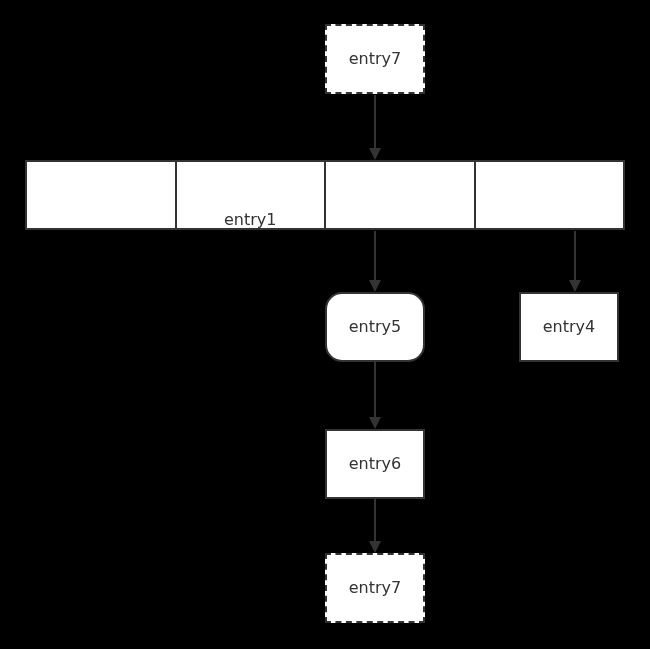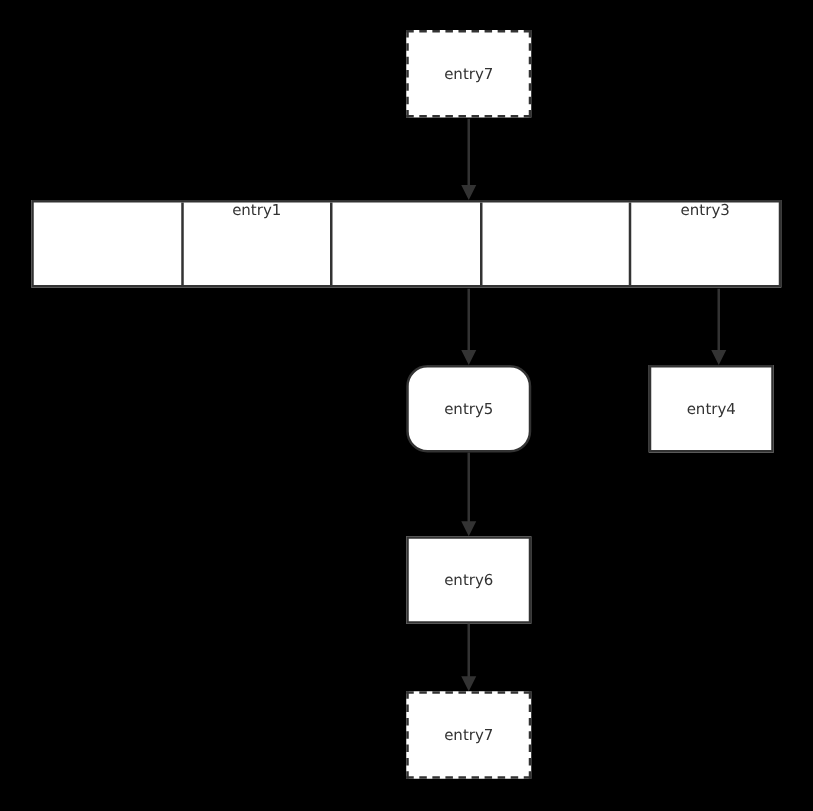--- a/index.html
+++ b/index.html
@@ -14,42 +14,42 @@
     position: absolute;
     width: 100px; height: 70px;
     box-sizing: border-box;
     background: var(--node-fill, #ffffff);
     border: 2px solid var(--stroke, #333333);
     display: flex; align-items: center; justify-content: center;
   }
   .node.dashed { border-style: dashed; }
   .node-label, .cell-label {
     color: var(--text, #333333);
-    font-size: 12px;
+    font-size: 16px;
     line-height: 1;
     white-space: pre;
   }
   .pos-top-entry7    { left: 325px; top: 24px;  }
   .pos-entry5        { left: 325px; top: 292px; border-radius: 17px; }
   .pos-entry4        { left: 519px; top: 292px; justify-content: center; }
   .pos-entry6        { left: 325px; top: 429px; }
   .pos-bottom-entry7 { left: 325px; top: 553px; }
 
   .row {
     position: absolute;
     left: 25px; top: 160px;
     width: 600px; height: 70px;
     box-sizing: border-box;
     background: var(--node-fill, #ffffff);
     border: 2px solid var(--stroke, #333333);
     display: flex;
   }
   .cell {
     flex: 1 1 0;
-    display: flex; align-items: flex-start; justify-content: center;
+    display: flex; align-items: flex-end; justify-content: center;
   }
   .cell + .cell { border-left: 2px solid var(--stroke, #333333); }
 
   .arrow { position: absolute; width: 12px; }
   .arrow .shaft {
     position: absolute; left: 5px; top: 0; bottom: 10px;
     width: 2px;
     background: var(--stroke, #333333);
   }
   .arrow .head {
@@ -85,23 +85,20 @@
     </div>
     <div class="cell">
       <span class="cell-label">entry1</span>
     </div>
     <div class="cell">
       <span class="cell-label"></span>
     </div>
     <div class="cell">
       <span class="cell-label"></span>
     </div>
-    <div class="cell">
-      <span class="cell-label">entry3</span>
-    </div>
   </div>
 
   <div class="arrow edge-2">
     <div class="shaft"></div>
     <div class="head"></div>
   </div>
 
   <div class="arrow edge-3">
     <div class="shaft"></div>
     <div class="head"></div>

